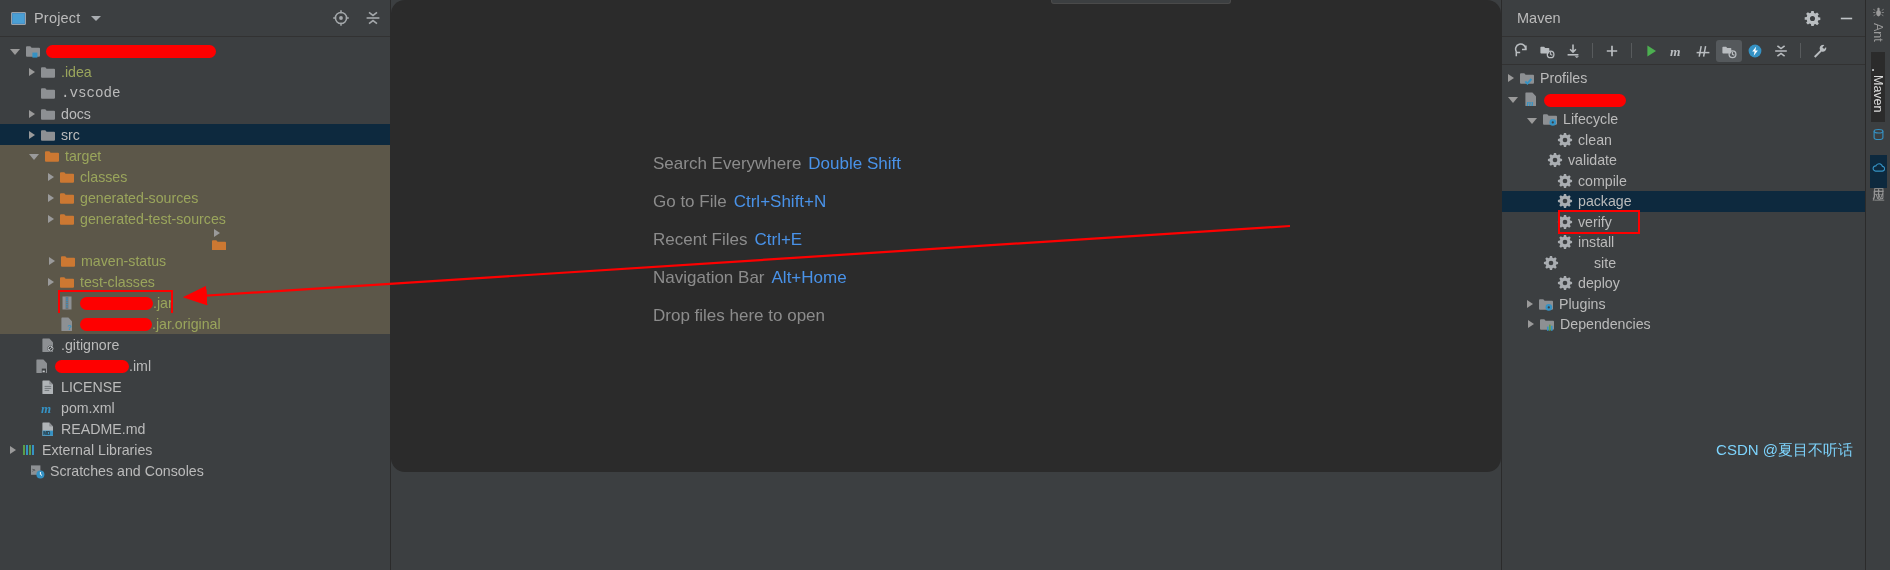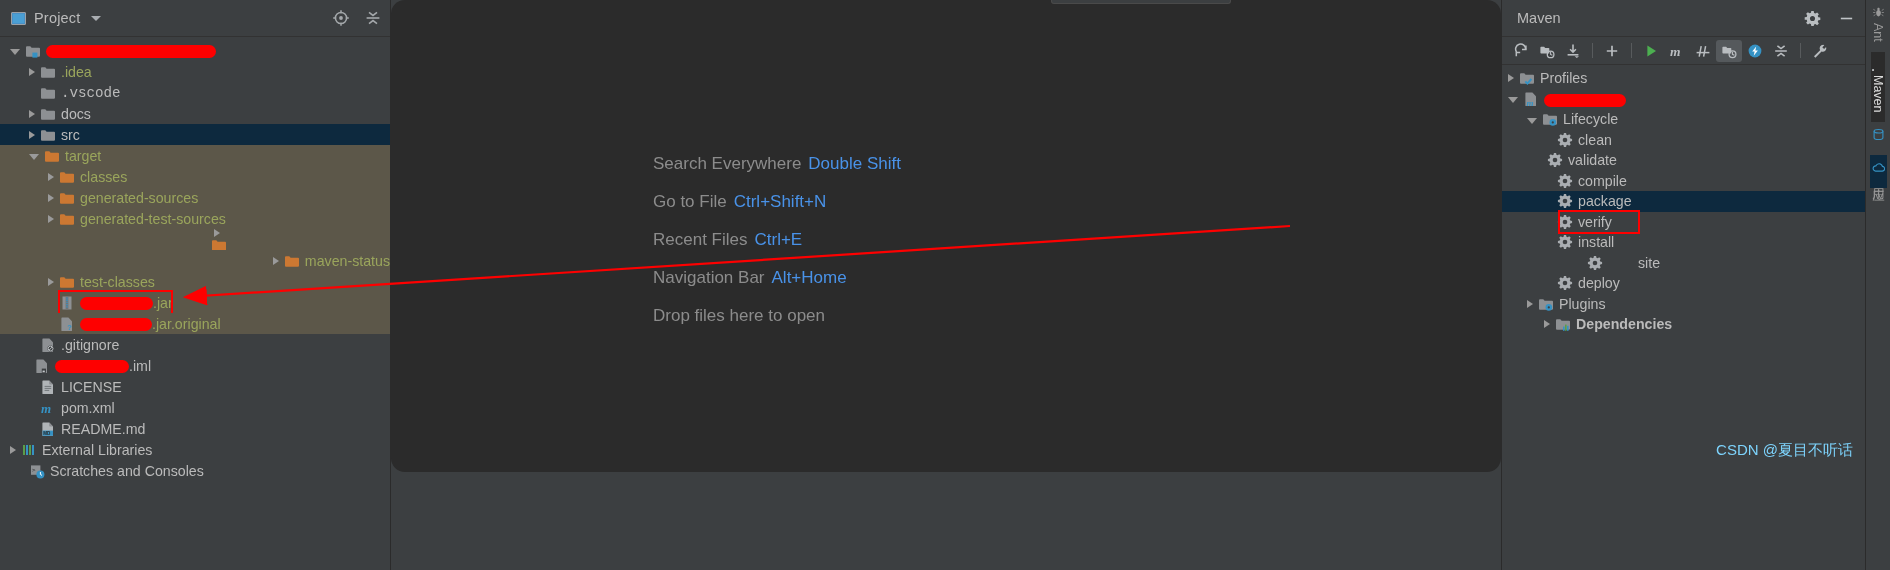--- a/index.html
+++ b/index.html
@@ -250,21 +250,21 @@
           </svg>
           <span class="lbl green">generated-test-sources</span>
         </div>
         <div class="row target-bg" style="padding-left: 48px; flex-direction: column;">
           <span class="arrow "></span>
           <svg viewBox="0 0 16 16" width="16" height="16" class="ico">
             <path d="M1 4.2c0-.5.4-.9.9-.9h3.4l1.3 1.4h7.5c.5 0 .9.4.9.9v7.2c0 .5-.4.9-.9.9H1.9c-.5 0-.9-.4-.9-.9z" fill="#cc7832"></path>
           </svg>
           <span class="lbl green">maven-archiver</span>
         </div>
-        <div class="row target-bg" style="padding-left: 49px; justify-content: flex-end;">
+        <div class="row target-bg" style="padding-left: 49px;">
           <span class="arrow "></span>
           <svg viewBox="0 0 16 16" width="16" height="16" class="ico">
             <path d="M1 4.2c0-.5.4-.9.9-.9h3.4l1.3 1.4h7.5c.5 0 .9.4.9.9v7.2c0 .5-.4.9-.9.9H1.9c-.5 0-.9-.4-.9-.9z" fill="#cc7832"></path>
           </svg>
           <span class="lbl green">maven-status</span>
         </div>
         <div class="row target-bg" style="padding-left: 48px;">
           <span class="arrow "></span>
           <svg viewBox="0 0 16 16" width="16" height="16" class="ico">
             <path d="M1 4.2c0-.5.4-.9.9-.9h3.4l1.3 1.4h7.5c.5 0 .9.4.9.9v7.2c0 .5-.4.9-.9.9H1.9c-.5 0-.9-.4-.9-.9z" fill="#cc7832"></path>
@@ -533,21 +533,21 @@
         </div>
         <div class="mrow" style="padding-left: 44px;">
           <span class="arrow hidden"></span>
           <svg viewBox="0 0 16 16" width="15" height="15" class="ico">
             <path d="M8 5.1A2.9 2.9 0 108 10.9 2.9 2.9 0 008 5.1zm0 1.7a1.2 1.2 0 110 2.4 1.2 1.2 0 010-2.4z" fill="#a9adb1"></path>
             <path d="M6.9.9h2.2l.3 1.8 1.3.54 1.5-1.03 1.57 1.57-1.03 1.5.54 1.3 1.8.3v2.2l-1.8.3-.54 1.3 1.03 1.5-1.57 1.57-1.5-1.03-1.3.54-.3 1.8H6.9l-.3-1.8-1.3-.54-1.5 1.03-1.57-1.57 1.03-1.5-.54-1.3-1.8-.3V6.9l1.8-.3.54-1.3L2.23 3.8 3.8 2.23l1.5 1.03 1.3-.54z" fill="#a9adb1"></path>
             <circle cx="8" cy="8" r="2.3" fill="#3c3f41"></circle>
           </svg>
           <span class="lbl white">install</span>
         </div>
-        <div class="mrow" style="padding-left: 44px; gap: 30px;">
+        <div class="mrow" style=" gap: 30px;">
           <span class="arrow hidden"></span>
           <svg viewBox="0 0 16 16" width="15" height="15" class="ico">
             <path d="M8 5.1A2.9 2.9 0 108 10.9 2.9 2.9 0 008 5.1zm0 1.7a1.2 1.2 0 110 2.4 1.2 1.2 0 010-2.4z" fill="#a9adb1"></path>
             <path d="M6.9.9h2.2l.3 1.8 1.3.54 1.5-1.03 1.57 1.57-1.03 1.5.54 1.3 1.8.3v2.2l-1.8.3-.54 1.3 1.03 1.5-1.57 1.57-1.5-1.03-1.3.54-.3 1.8H6.9l-.3-1.8-1.3-.54-1.5 1.03-1.57-1.57 1.03-1.5-.54-1.3-1.8-.3V6.9l1.8-.3.54-1.3L2.23 3.8 3.8 2.23l1.5 1.03 1.3-.54z" fill="#a9adb1"></path>
             <circle cx="8" cy="8" r="2.3" fill="#3c3f41"></circle>
           </svg>
           <span class="lbl white">site</span>
         </div>
         <div class="mrow" style="padding-left: 44px;">
           <span class="arrow hidden"></span>
@@ -560,21 +560,21 @@
         </div>
         <div class="mrow" style="padding-left: 25px;">
           <span class="arrow "></span>
           <svg viewBox="0 0 16 16" width="15" height="15" class="ico">
             <path d="M1 4.2c0-.5.4-.9.9-.9h3.4l1.3 1.4h7.5c.5 0 .9.4.9.9v7.2c0 .5-.4.9-.9.9H1.9c-.5 0-.9-.4-.9-.9z" fill="#8d9093"></path>
             <circle cx="10.8" cy="11.4" r="3.3" fill="#3592c4"></circle>
             <circle cx="10.8" cy="11.4" r="1.1" fill="#3c3f41"></circle>
           </svg>
           <span class="lbl white">Plugins</span>
         </div>
-        <div class="mrow" style="padding-left: 42px; font-weight: bold;">
+        <div class="mrow" style="padding-left: 26px;">
           <span class="arrow "></span>
           <svg viewBox="0 0 16 16" width="15" height="15" class="ico">
             <path d="M1 4.2c0-.5.4-.9.9-.9h3.4l1.3 1.4h7.5c.5 0 .9.4.9.9v7.2c0 .5-.4.9-.9.9H1.9c-.5 0-.9-.4-.9-.9z" fill="#8d9093"></path>
             <rect x="8" y="10.6" width="1.6" height="4.2" fill="#3592c4"></rect>
             <rect x="10" y="8.6" width="1.6" height="6.2" fill="#5a9e4a"></rect>
             <rect x="12" y="9.8" width="1.6" height="5" fill="#3592c4"></rect>
           </svg>
           <span class="lbl white">Dependencies</span>
         </div>
       </div>

